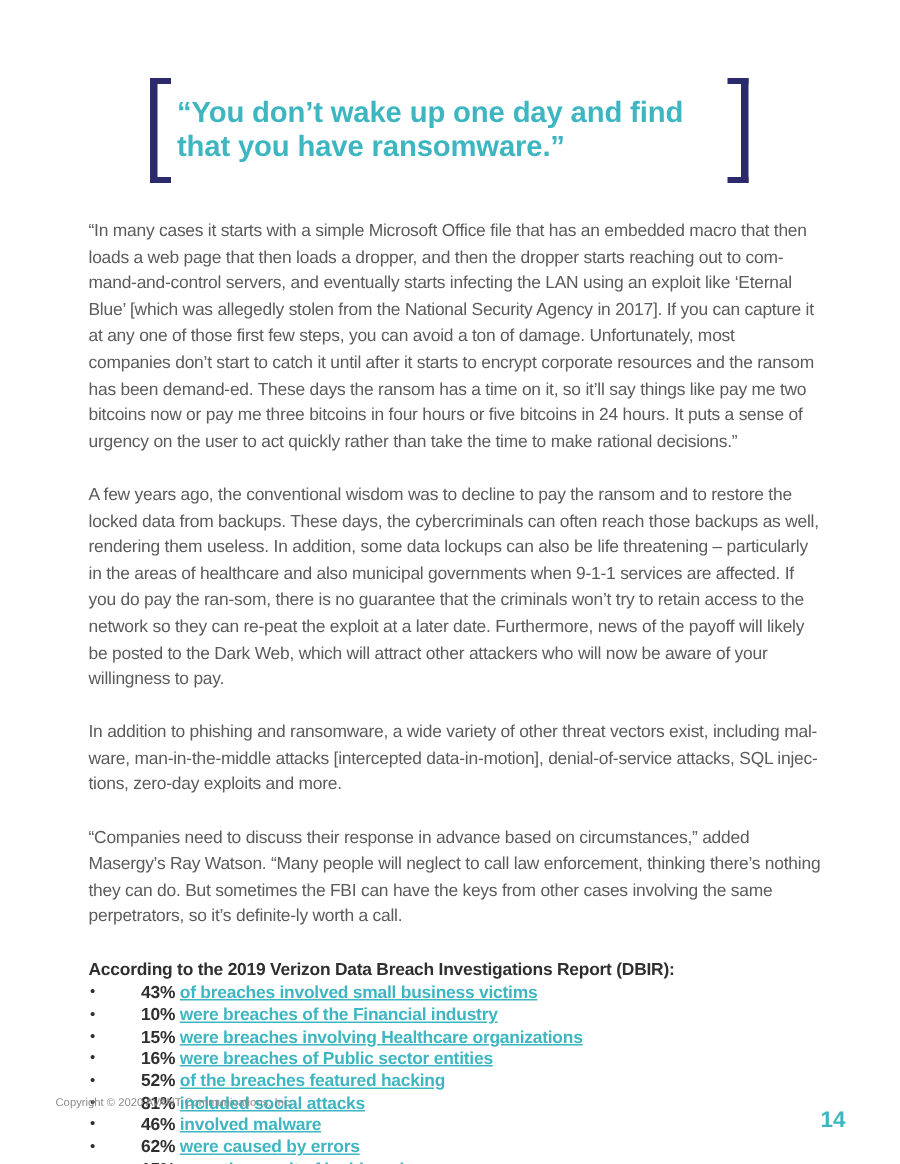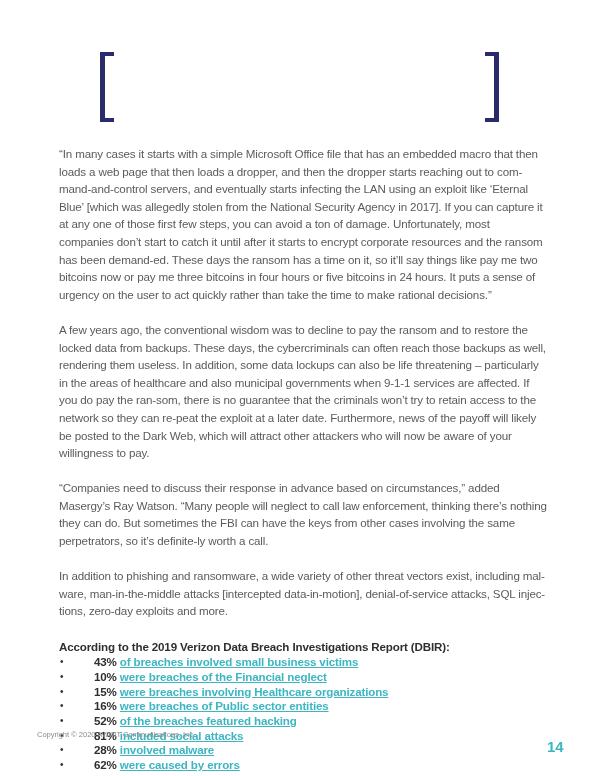--- a/index.html
+++ b/index.html
@@ -41,37 +41,38 @@
   .page-num {
     position: absolute; left: 547px; top: 738px; color: #3db6c2;
     font-weight: bold; font-size: 15px;
   }
 </style>
 </head>
 <body>
 
 <div class="pull-quote">
   <div class="bracket left"></div>
+  <div class="quote-text">“You don’t wake up one day and find that you have ransomware.”</div>
   <div class="bracket right"></div>
 </div>
 
 <div class="body-text">
   <p>“In many cases it starts with a simple Microsoft Office file that has an embedded macro that then loads a web page that then loads a dropper, and then the dropper starts reaching out to com-mand-and-control servers, and eventually starts infecting the LAN using an exploit like ‘Eternal Blue’ [which was allegedly stolen from the National Security Agency in 2017].  If you can capture it at any one of those first few steps, you can avoid a ton of damage. Unfortunately, most companies don’t start to catch it until after it starts to encrypt corporate resources and the ransom has been demand-ed.  These days the ransom has a time on it, so it’ll say things like pay me two bitcoins now or pay me three bitcoins in four hours or five bitcoins in 24 hours. It puts a sense of urgency on the user to act quickly rather than take the time to make rational decisions.”</p>
   <p>A few years ago, the conventional wisdom was to decline to pay the ransom and to restore the locked data from backups. These days, the cybercriminals can often reach those backups as well, rendering them useless. In addition, some data lockups can also be life threatening – particularly in the areas of healthcare and also municipal governments when 9-1-1 services are affected. If you do pay the ran-som, there is no guarantee that the criminals won’t try to retain access to the network so they can re-peat the exploit at a later date. Furthermore, news of the payoff will likely be posted to the Dark Web, which will attract other attackers who will now be aware of your willingness to pay.</p>
+  <p>In addition to phishing and ransomware, a wide variety of other threat vectors exist, including mal-ware, man-in-the-middle attacks [intercepted data-in-motion], denial-of-service attacks, SQL injec-tions, zero-day exploits and more.</p>
   <p>“Companies need to discuss their response in advance based on circumstances,” added Masergy’s Ray Watson. “Many people will neglect to call law enforcement, thinking there’s nothing they can do. But sometimes the FBI can have the keys from other cases involving the same perpetrators, so it’s definite-ly worth a call.</p>
-  <p>In addition to phishing and ransomware, a wide variety of other threat vectors exist, including mal-ware, man-in-the-middle attacks [intercepted data-in-motion], denial-of-service attacks, SQL injec-tions, zero-day exploits and more.</p>
 
   <div class="stats-heading">According to the 2019 Verizon Data Breach Investigations Report (DBIR):</div>
   <ul class="stats-list">
     <li><span class="bullet">•</span><span class="pct">43%</span> <span class="desc">of breaches involved small business victims</span></li>
-    <li><span class="bullet">•</span><span class="pct">10%</span> <span class="desc">were breaches of the Financial neglect</span></li>
+    <li><span class="bullet">•</span><span class="pct">10%</span> <span class="desc">were breaches of the Financial industry</span></li>
     <li><span class="bullet">•</span><span class="pct">15%</span> <span class="desc">were breaches involving Healthcare organizations</span></li>
     <li><span class="bullet">•</span><span class="pct">16%</span> <span class="desc">were breaches of Public sector entities</span></li>
     <li><span class="bullet">•</span><span class="pct">52%</span> <span class="desc">of the breaches featured hacking</span></li>
     <li><span class="bullet">•</span><span class="pct">81%</span> <span class="desc">included social attacks</span></li>
-    <li><span class="bullet">•</span><span class="pct">28%</span> <span class="desc">involved malware</span></li>
+    <li><span class="bullet">•</span><span class="pct">46%</span> <span class="desc">involved malware</span></li>
     <li><span class="bullet">•</span><span class="pct">62%</span> <span class="desc">were caused by errors</span></li>
     <li><span class="bullet">•</span><span class="pct">15%</span> <span class="desc">were the result of insider misuse</span></li>
   </ul>
 </div>
 
 <div class="footer-copy">Copyright © 2020 AVANT Communications, Inc.</div>
 <div class="page-num">14</div>
 
 </body></html>

